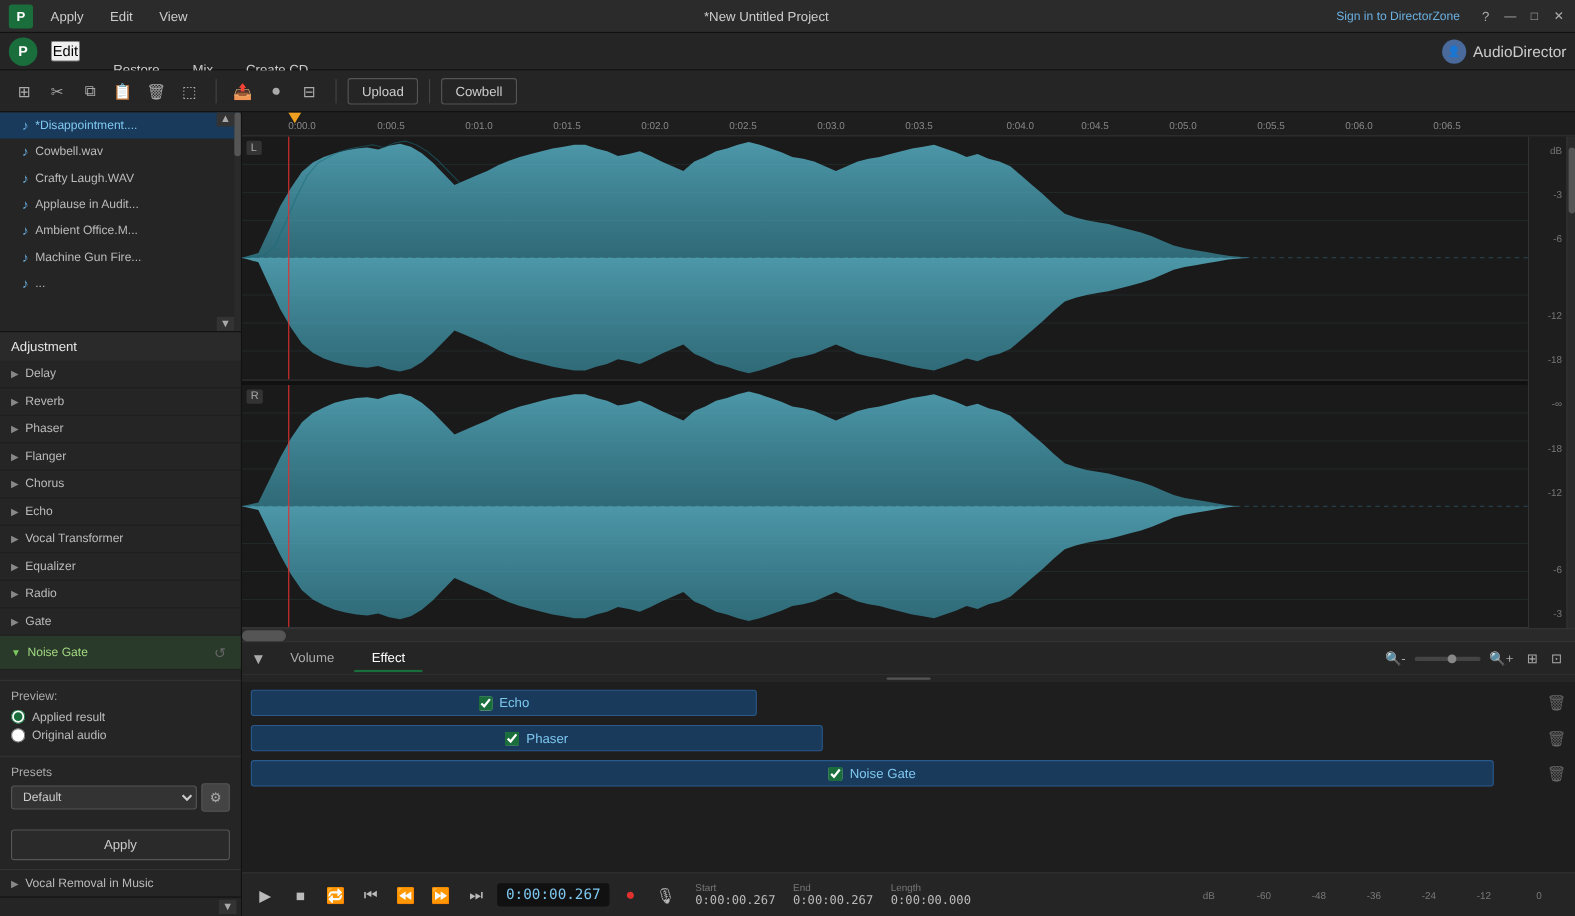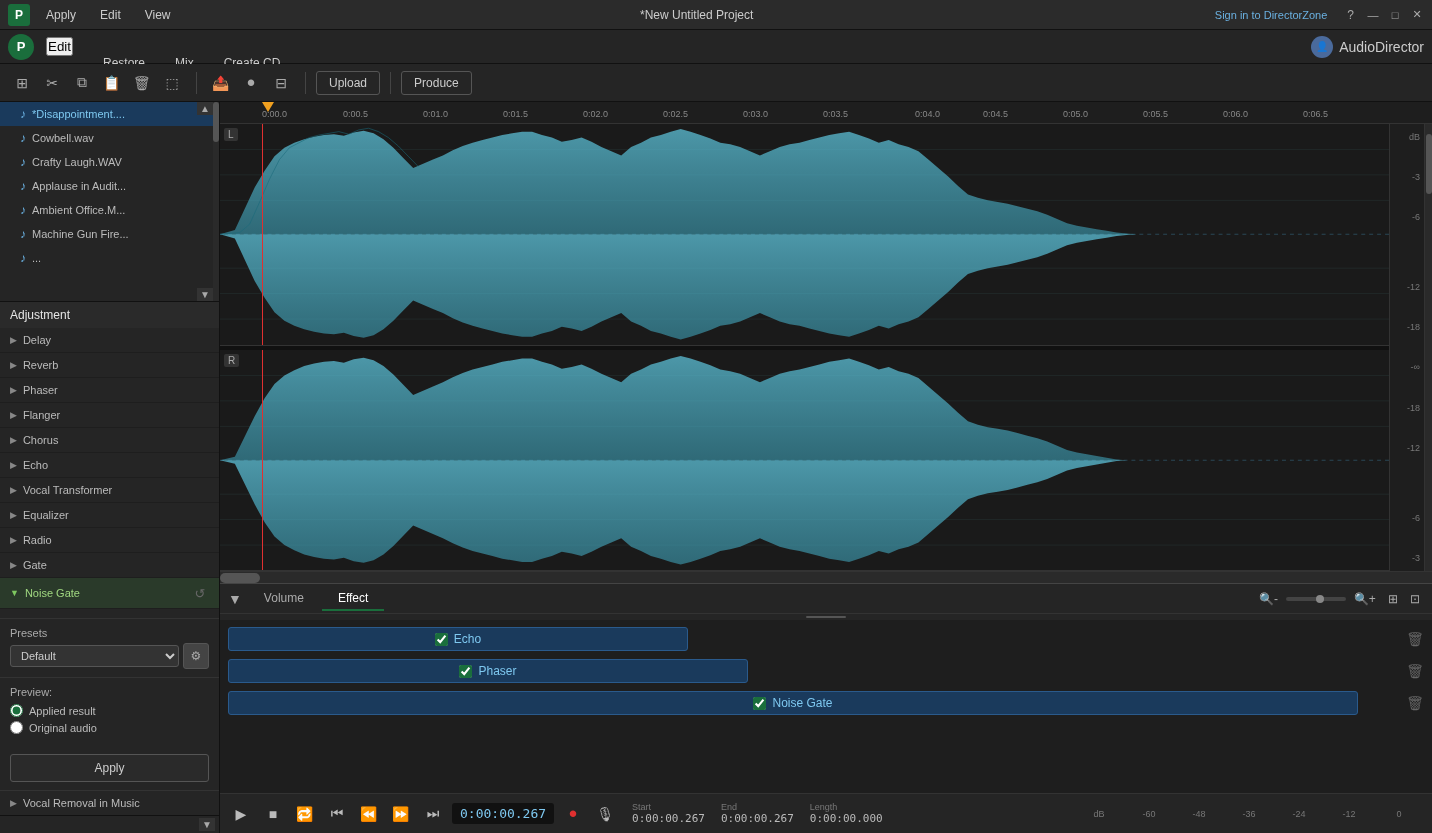--- a/index.html
+++ b/index.html
@@ -503,21 +503,21 @@
   </div>
   <div class="toolbar-sep"></div>
   <div class="toolbar-group">
     <button class="tbtn">📤</button>
     <button class="tbtn">⏺</button>
     <button class="tbtn">⊟</button>
   </div>
   <div class="toolbar-sep"></div>
   <button class="upload-btn">Upload</button>
   <div class="toolbar-sep"></div>
-  <button class="upload-btn" style="display:flex;align-items:center;gap:4px;">Produce</button>
+  <button class="upload-btn" style="display:flex;align-items:center;gap:4px;">Cowbell</button>
 </div>
 
 <div id="main-content">
 
   <div id="left-panel">
 
     <div id="file-list" style="position:relative;">
       <div id="file-list-scrollbar">
         <div id="file-list-scrollbar-thumb"></div>
       </div>
@@ -592,42 +592,42 @@
         <span>Radio</span>
       </div>
       <div class="adj-item">
         <span class="arrow">▶</span>
         <span>Gate</span>
       </div>
       <div class="adj-item active" style="background:#2a3a2a;">
         <span class="arrow" style="color:#7ec860;">▼</span>
         <span style="color:#a0d880;">Noise Gate</span>
         <button class="reset-btn" style="margin-left:auto;background:transparent;border:none;color:#666;cursor:pointer;font-size:13px;">↺</button>
+      </div>
+    </div>
+
+    <div id="preview-area">
+      <div class="preview-label">Preview:</div>
+      <div class="radio-row">
+        <input type="radio" name="preview" id="r-applied" checked="" style="">
+        <span>Applied result</span>
+      </div>
+      <div class="radio-row">
+        <input type="radio" name="preview" id="r-original" style="">
+        <span>Original audio</span>
       </div>
     </div>
 
     <div id="presets-area">
       <div class="presets-label">Presets</div>
       <div class="preset-row">
         <select>
           <option>Default</option>
         </select>
         <div class="gear-btn">⚙</div>
-      </div>
-    </div>
-
-    <div id="preview-area">
-      <div class="preview-label">Preview:</div>
-      <div class="radio-row">
-        <input type="radio" name="preview" id="r-applied" checked="" style="">
-        <span>Applied result</span>
-      </div>
-      <div class="radio-row">
-        <input type="radio" name="preview" id="r-original" style="">
-        <span>Original audio</span>
       </div>
     </div>
 
     <button id="apply-btn">Apply</button>
 
     <div id="vocal-removal">
       <span class="vocal-arrow">▶</span>
       <span>Vocal Removal in Music</span>
     </div>
 

